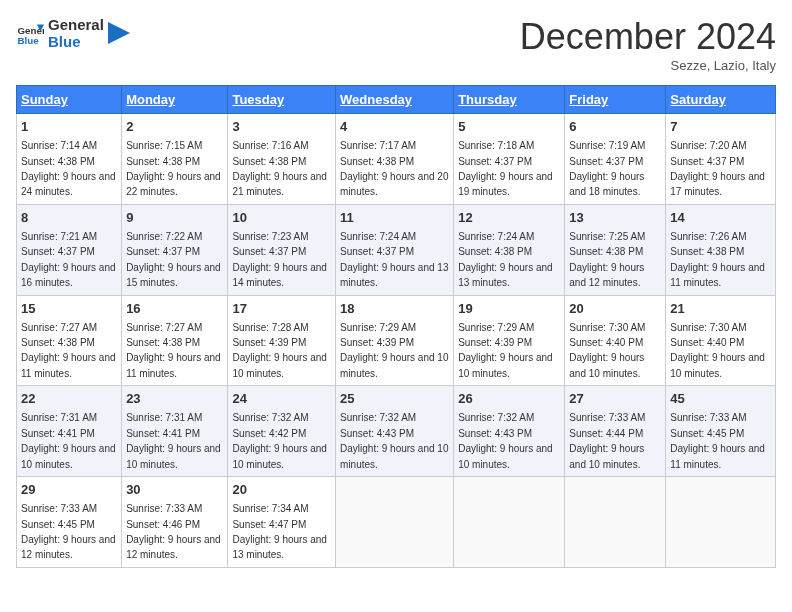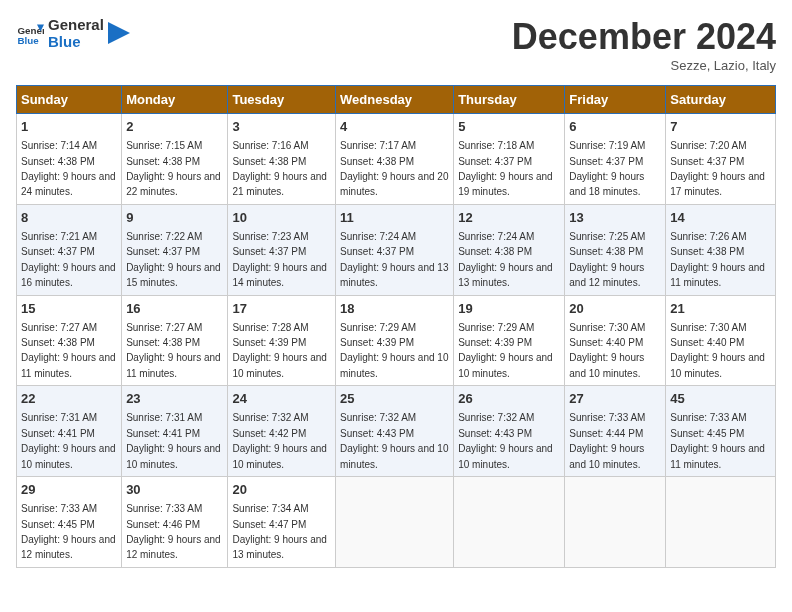--- a/index.html
+++ b/index.html
@@ -23,35 +23,36 @@
     }
     .logo-icon {
       width: 28px;
       height: 28px;
     }
     .title-area {
       text-align: right;
     }
     .month-title {
       font-size: 36px;
-      font-weight: bold;
+      font-weight: normal;
       color: #333;
     }
     .subtitle {
       font-size: 13px;
       color: #555;
     }
     table {
       width: 100%;
       border-collapse: collapse;
       font-size: 11px;
     }
     thead tr {
-      background: #a16207;
+      background: #3b82f6;
       color: #fff;
+      text-decoration: underline;
     }
     thead th {
       padding: 6px 4px;
       text-align: left;
       font-size: 13px;
       font-weight: bold;
       border: 1px solid #2a6db5;
     }
     tbody tr {
       vertical-align: top;

